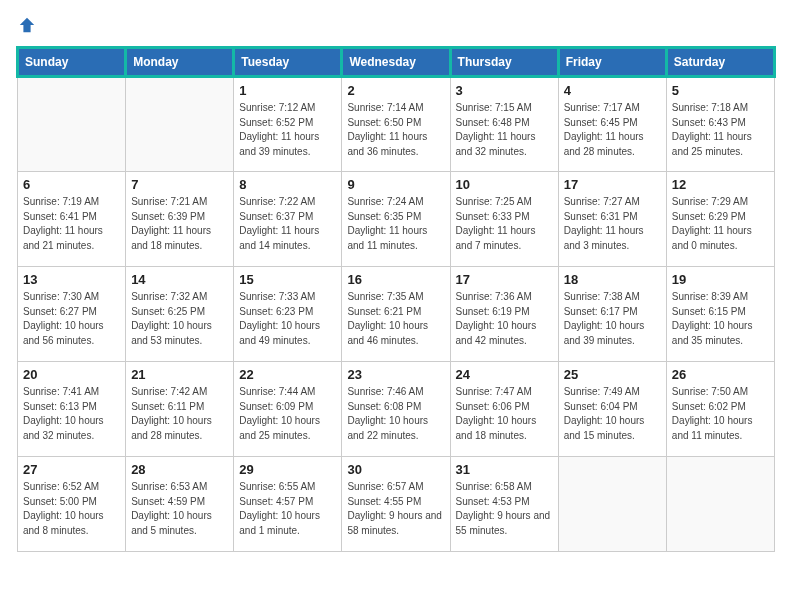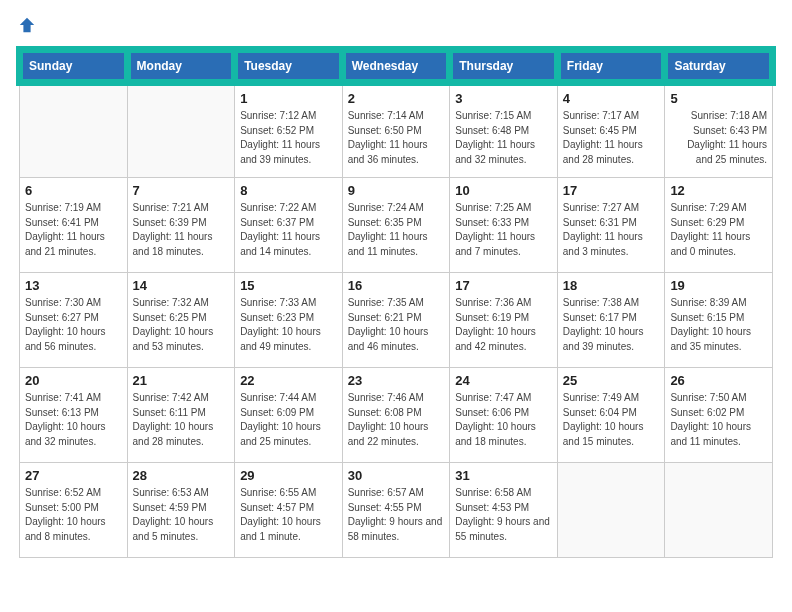--- a/index.html
+++ b/index.html
@@ -58,21 +58,21 @@
       border-collapse: collapse;
       table-layout: fixed;
     }
     .day-header {
       background-color: #2a6db5;
       color: #fff;
       text-align: left;
       padding: 6px 6px;
       font-size: 12px;
       font-weight: bold;
-      border: 7px solid #14b8a6;
+      border: 3px solid #14b8a6;
     }
     .cal-cell {
       vertical-align: top;
       border: 1px solid #ccc;
       padding: 5px 5px;
       height: 95px;
       font-size: 10.5px;
       color: #333;
       background: #fff;
     }
@@ -145,21 +145,21 @@
 Daylight: 11 hours and 32 minutes.</div>
         </td>
         <td class="cal-cell">
           <div class="day-num">4</div>
           <div class="cell-info" style="white-space: pre-line;">Sunrise: 7:17 AM
 Sunset: 6:45 PM
 Daylight: 11 hours and 28 minutes.</div>
         </td>
         <td class="cal-cell">
           <div class="day-num">5</div>
-          <div class="cell-info" style="white-space: pre-line; text-align: right;">Sunrise: 7:18 AM
+          <div class="cell-info" style="white-space: pre-line;">Sunrise: 7:18 AM
 Sunset: 6:43 PM
 Daylight: 11 hours and 25 minutes.</div>
         </td>
       </tr>
       <tr>
         <td class="cal-cell">
           <div class="day-num">6</div>
           <div class="cell-info" style="white-space: pre-line;">Sunrise: 7:19 AM
 Sunset: 6:41 PM
 Daylight: 11 hours and 21 minutes.</div>

